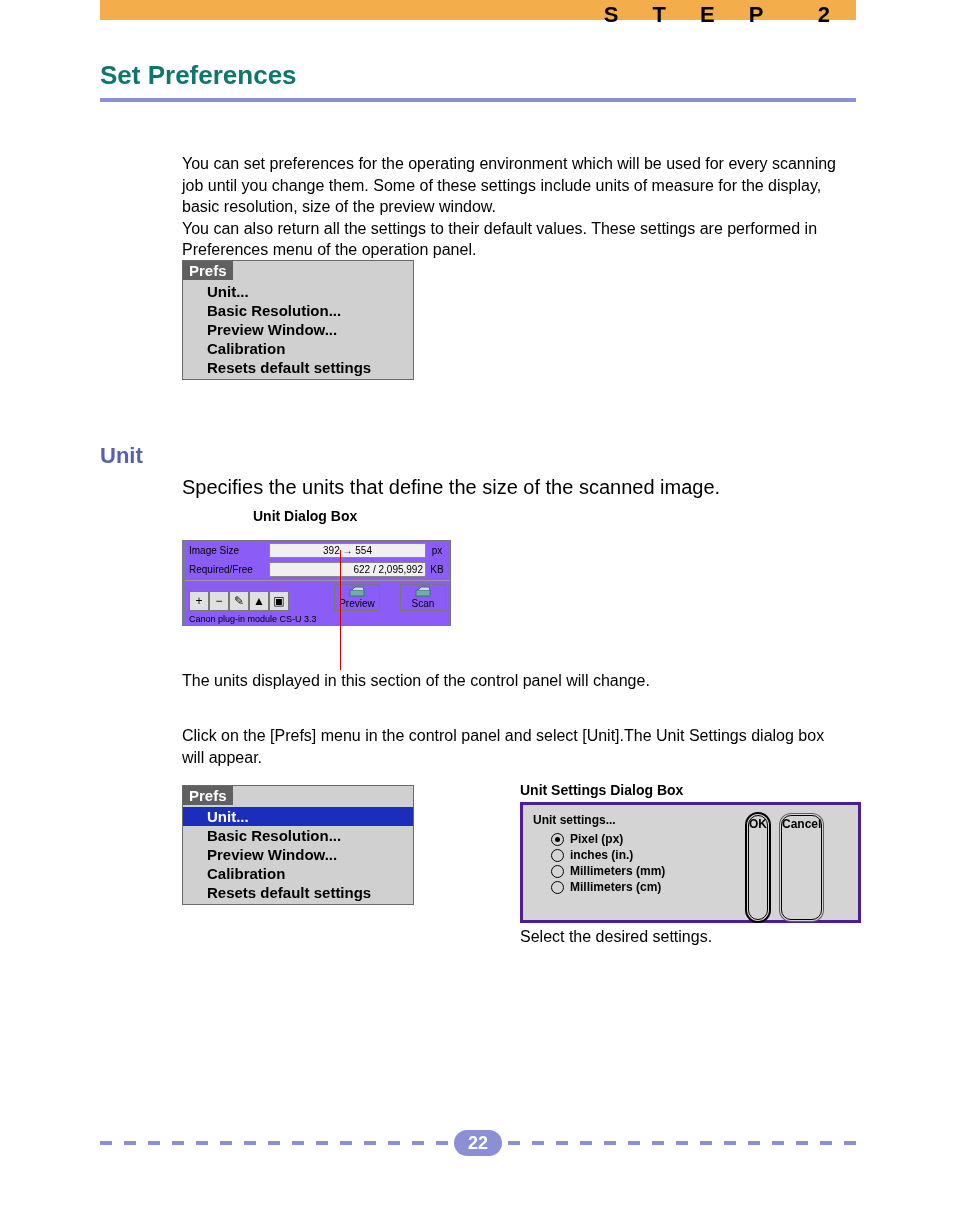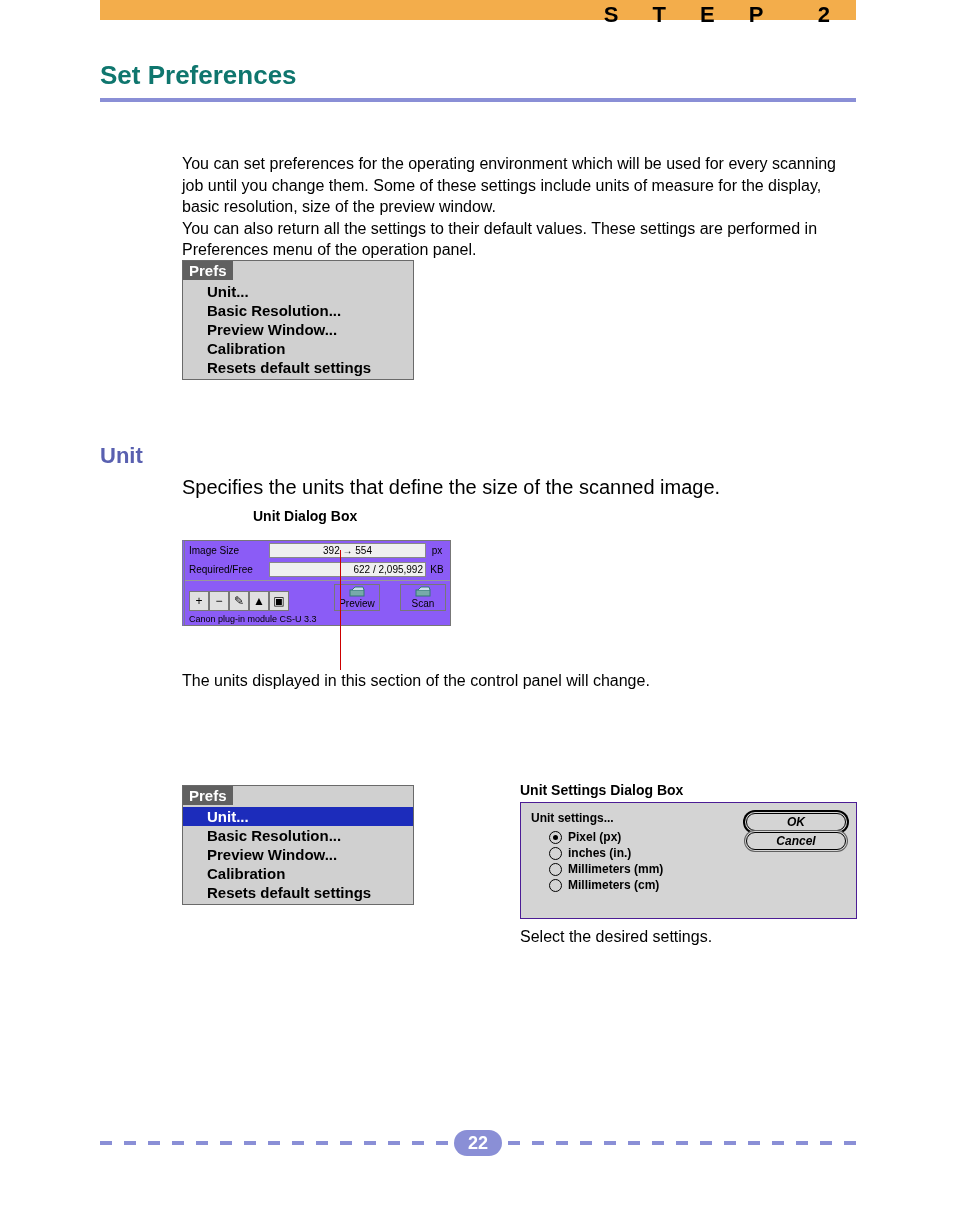--- a/index.html
+++ b/index.html
@@ -185,21 +185,21 @@
   .para2 { top: 725px; }
   .menu2 { top: 785px; left: 182px; width: 230px; }
   .fig2-label { top: 782px; left: 520px; }
   .fig2 {
     position: absolute;
     top: 802px;
     left: 520px;
     width: 335px;
     height: 115px;
     background: #d4d4d4;
-    border: 1px solid #4c1d95;
+    border: 3px solid #4c1d95;
     font-size: 12px;
     display: flex;
   }
   .fig2-left {
     flex: 1;
     padding: 8px 10px;
   }
   .fig2-left .heading {
     font-weight: bold;
     font-size: 12px;
@@ -224,23 +224,21 @@
   .radio.checked::after {
     content: "";
     width: 5px; height: 5px;
     background: #000;
     border-radius: 50%;
   }
   .fig2-right {
     width: 100px;
     padding: 10px 10px 0 0;
     display: flex;
-    flex-direction: column;
-    gap: 1px;
-    font-style: italic;
+    gap: 13px;
   }
   .dlg-btn {
     border: 1px solid #000;
     border-radius: 10px;
     padding: 1px 0;
     text-align: center;
     font-weight: bold;
     font-size: 12px;
     background: #d4d4d4;
     box-shadow: 0 0 0 1px #d4d4d4, 0 0 0 2px #606060;
@@ -343,20 +341,21 @@
           </svg>
         <span>Scan</span>
       </div>
     </div>
     <div class="fig1-footer">Canon plug-in module CS-U 3.3</div>
   </div>
   <div class="red-line"></div>
 
   <div class="caption1">The units displayed in this section of the control panel will change.</div>
 
+  <div class="body-text para2">Click on the [Prefs] menu in the control panel and select [Unit].The Unit Settings dialog box will appear.</div>
 
   <div class="menu-box menu2">
     <span class="menu-header">Prefs</span>
     <div class="menu-items">
       <div class="menu-item highlight">Unit...</div>
       <div class="menu-item">Basic Resolution...</div>
       <div class="menu-item">Preview Window...</div>
       <div class="menu-item">Calibration</div>
       <div class="menu-item">Resets default settings</div>
     </div>

